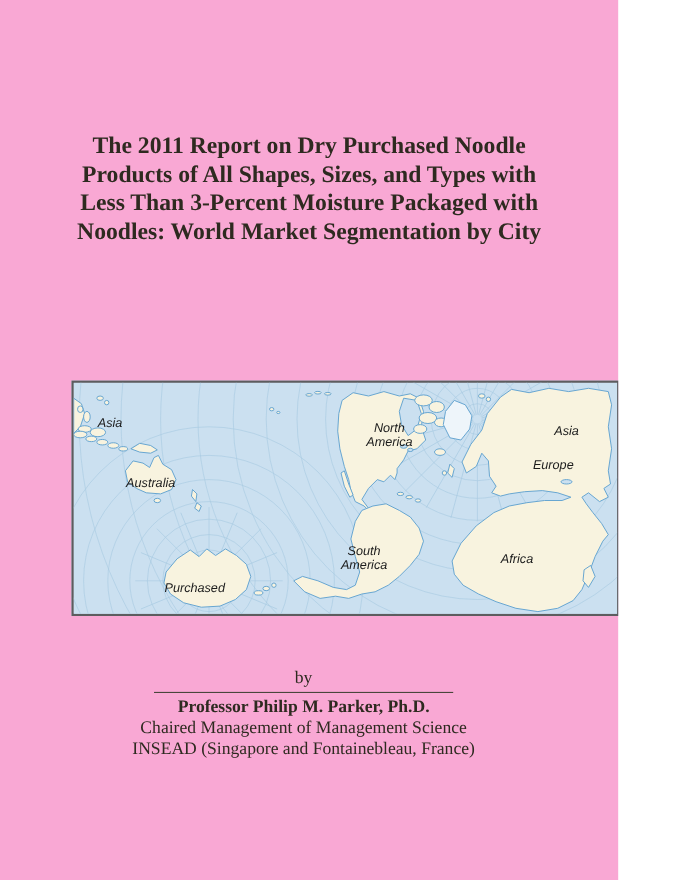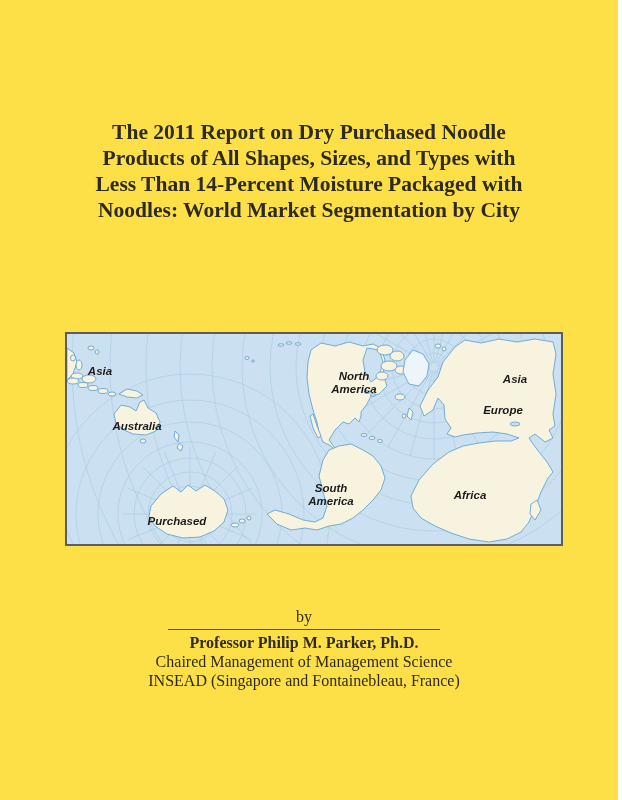--- a/index.html
+++ b/index.html
@@ -1,43 +1,42 @@
 <!DOCTYPE html>
 <html><head>
 <meta charset="utf-8">
 <style>
   html,body{margin:0;padding:0;}
   .page{
     position:relative;
-    width:618px;height:800px;
-    background:#fde047;
+    width:562px;height:800px;
+    background:#f9a8d4;
     overflow:hidden;
     font-family:"Liberation Serif", serif;
   }
   
   .title{
     position:absolute;
     top:119px;left:30px;right:30px;
     text-align:center;
     color:#2e2a20;
   }
   .title .line{
     font-weight:bold;
     font-size:21.5px;
     line-height:26px;
     white-space:nowrap;
   }
   
   .map-frame{
     position:absolute;
-    left:65px;top:332px;
+    left:65px;top:346px;
     width:494px;height:210px;
     border:2px solid #5d5d5f;
     background:#cbe0f0;
-    font-weight:bold;
   }
   .map-frame svg{display:block;}
   .map-label{
     position:absolute;
     transform:translate(-50%,-50%);
     font-family:"Liberation Sans", sans-serif;
     font-style:italic;
     font-size:11.5px;
     line-height:12.5px;
     color:#1c1c1c;
@@ -71,21 +70,21 @@
   .byline .author{font-weight:bold;}
 </style>
 </head>
 <body>
 
 <div class="page">
 
   <div class="title">
     <div class="line">The 2011 Report on Dry Purchased Noodle</div>
     <div class="line">Products of All Shapes, Sizes, and Types with</div>
-    <div class="line">Less Than 14-Percent Moisture Packaged with</div>
+    <div class="line">Less Than 3-Percent Moisture Packaged with</div>
     <div class="line">Noodles: World Market Segmentation by City</div>
   </div>
 
   <div class="map-frame">
     <svg width="494" height="210" viewBox="0 0 494 210">
       <defs>
         <clipPath id="mapclip">
             <rect x="0" y="0" width="494" height="210"></rect>
           </clipPath>
       </defs>

